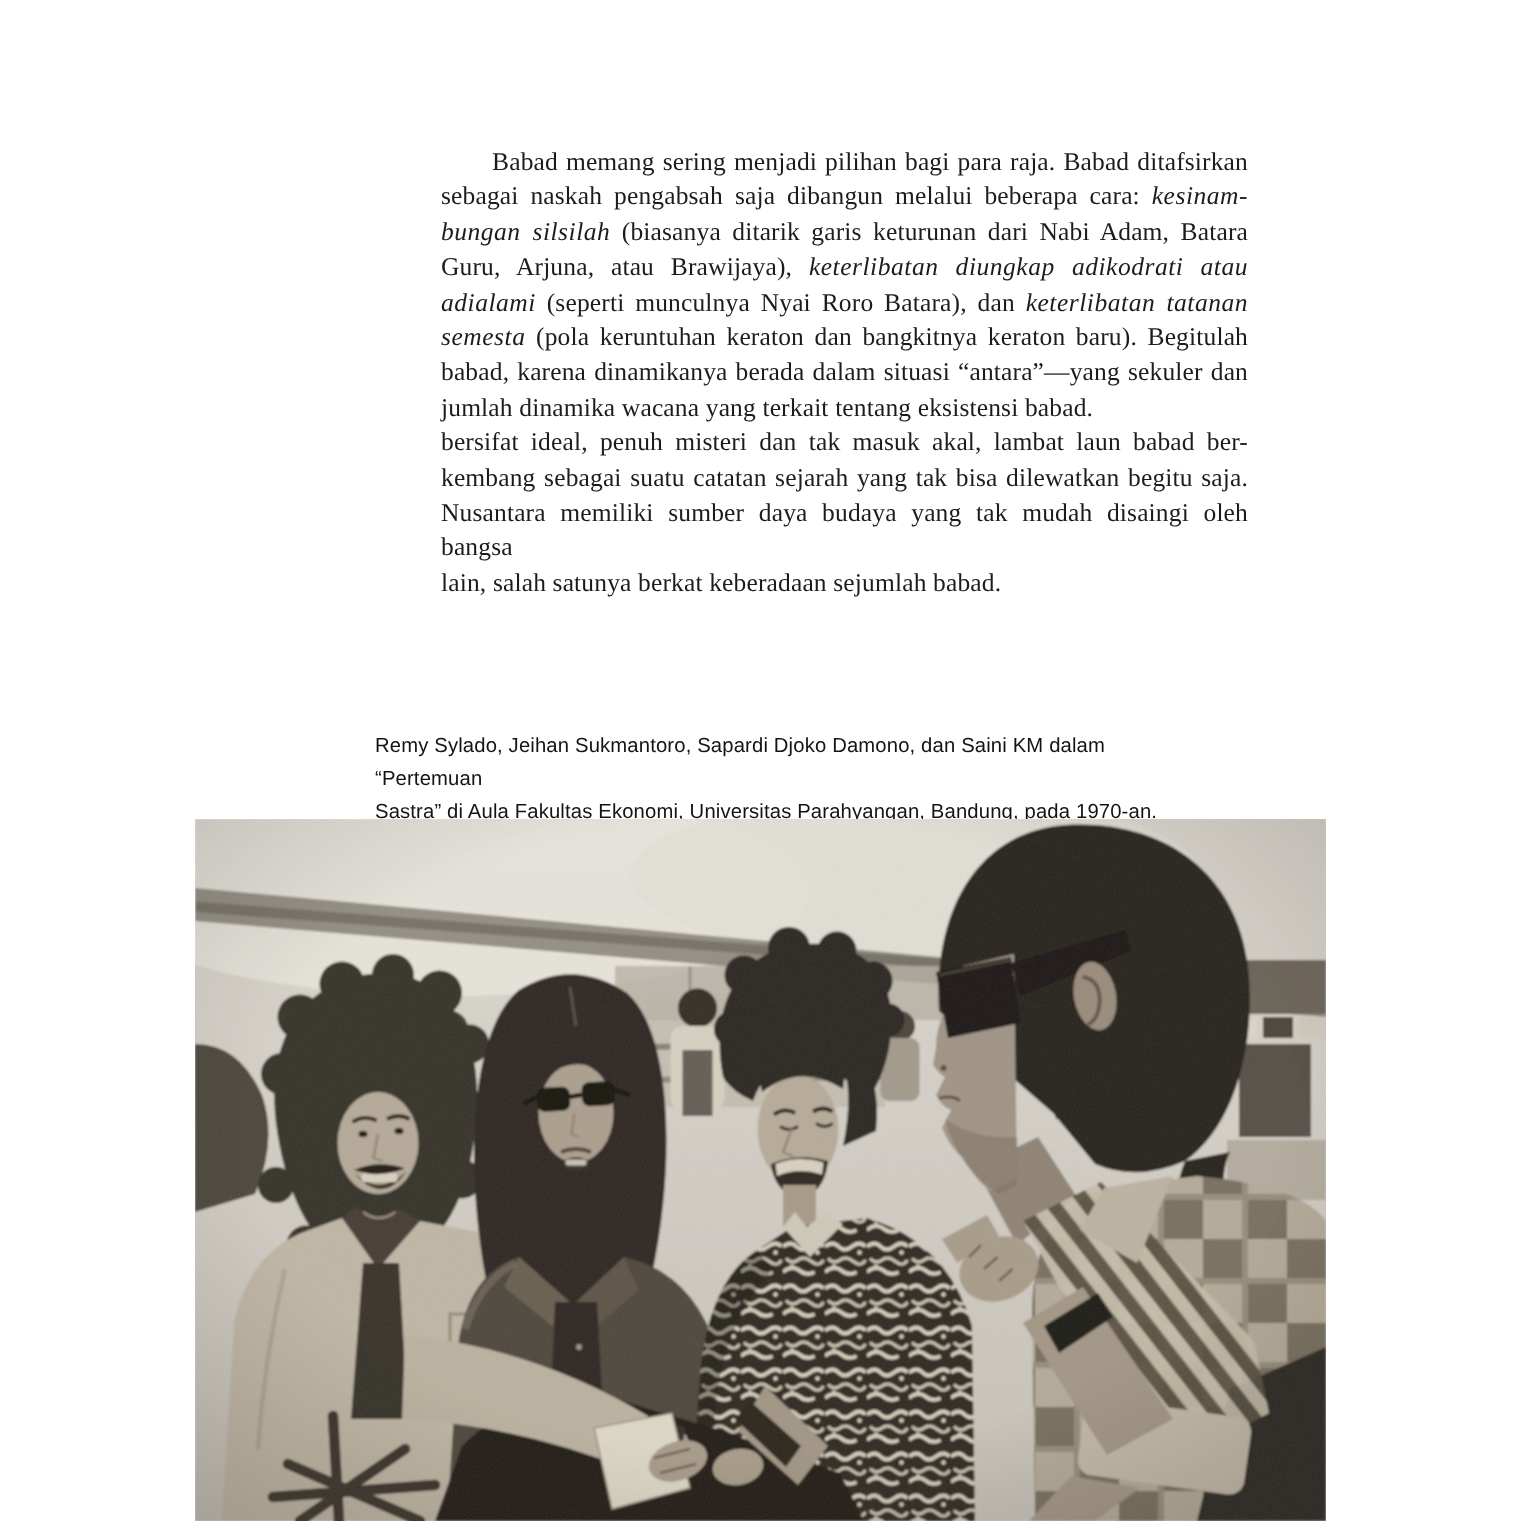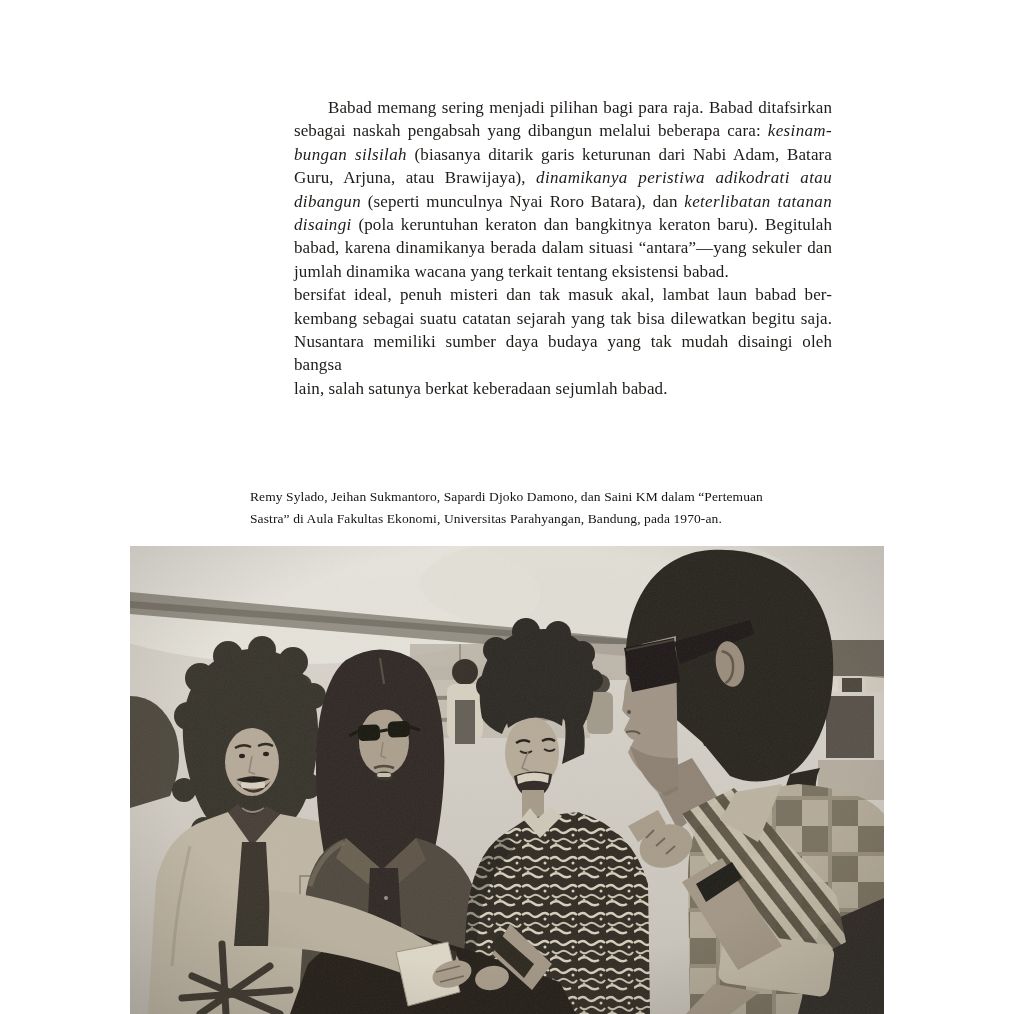--- a/index.html
+++ b/index.html
@@ -7,39 +7,39 @@
         font-family:"Liberation Serif","DejaVu Serif",serif;}
   
   .article{position:absolute;left:258px;top:96px;width:538px;color:#1e1b18;
            font-size:17px;line-height:23.4px;letter-spacing:0.1px;margin-left:36px;}
   .article .line{min-height:23.4px;}
   .article .line.just{text-align:justify;text-align-last:justify;}
   .article .line.indent{padding-left:34px;}
   .article em{font-style:italic;letter-spacing:0.35px;}
   
   .caption{position:absolute;left:250px;top:486px;width:560px;color:#141414;
-           font-family:Liberation Serif, serif;
+           font-family:Liberation Sans, sans-serif;
            font-size:13.5px;line-height:21.8px;letter-spacing:0.1px;}
   
   .photo{position:absolute;left:130px;top:546px;width:754px;height:468px;margin:0;
          overflow:hidden;background:#cfccc5;}
   .photo svg{display:block;width:754px;height:468px;}
 </style>
 </head>
 <body>
 
 <div class="page">
 
   <main class="article">
       <div class="line just indent"><span>Babad memang sering menjadi pilihan bagi para raja. Babad ditafsirkan</span></div>
-      <div class="line just"><span>sebagai naskah pengabsah yang dibangun melalui beberapa cara: </span><em>kesinam-</em></div>
+      <div class="line just"><span>sebagai naskah pengabsah saja dibangun melalui beberapa cara: </span><em>kesinam-</em></div>
       <div class="line just"><em>bungan silsilah</em><span> (biasanya ditarik garis keturunan dari Nabi Adam, Batara</span></div>
-      <div class="line just"><span>Guru, Arjuna, atau Brawijaya), </span><em>dinamikanya peristiwa adikodrati atau</em></div>
-      <div class="line just"><em>dibangun</em><span> (seperti munculnya Nyai Roro Batara), dan </span><em>keterlibatan tatanan</em></div>
-      <div class="line just"><em>disaingi</em><span> (pola keruntuhan keraton dan bangkitnya keraton baru). Begitulah</span></div>
+      <div class="line just"><span>Guru, Arjuna, atau Brawijaya), </span><em>keterlibatan diungkap adikodrati atau</em></div>
+      <div class="line just"><em>adialami</em><span> (seperti munculnya Nyai Roro Batara), dan </span><em>keterlibatan tatanan</em></div>
+      <div class="line just"><em>semesta</em><span> (pola keruntuhan keraton dan bangkitnya keraton baru). Begitulah</span></div>
       <div class="line just"><span>babad, karena dinamikanya berada dalam situasi “antara”—yang sekuler dan</span></div>
       <div class="line"><span>jumlah dinamika wacana yang terkait tentang eksistensi babad.</span></div>
       <div class="line just"><span>bersifat ideal, penuh misteri dan tak masuk akal, lambat laun babad ber-</span></div>
       <div class="line just"><span>kembang sebagai suatu catatan sejarah yang tak bisa dilewatkan begitu saja.</span></div>
       <div class="line just"><span>Nusantara memiliki sumber daya budaya yang tak mudah disaingi oleh bangsa</span></div>
       <div class="line"><span>lain, salah satunya berkat keberadaan sejumlah babad.</span></div>
     </main>
 
   <div class="caption">
     <div class="cap-line">Remy Sylado, Jeihan Sukmantoro, Sapardi Djoko Damono, dan Saini KM dalam “Pertemuan</div>

